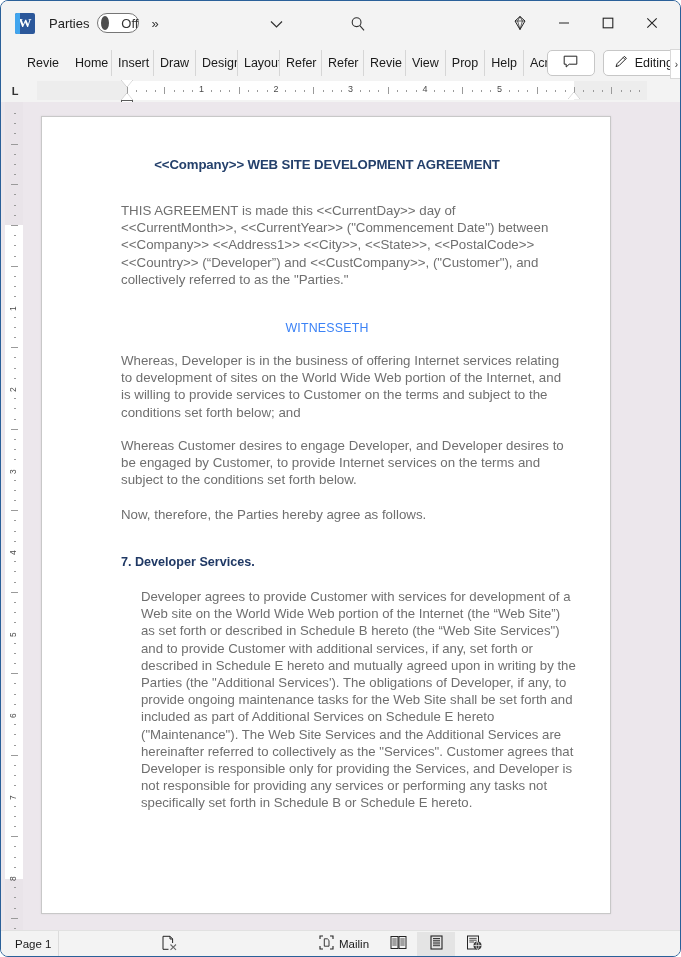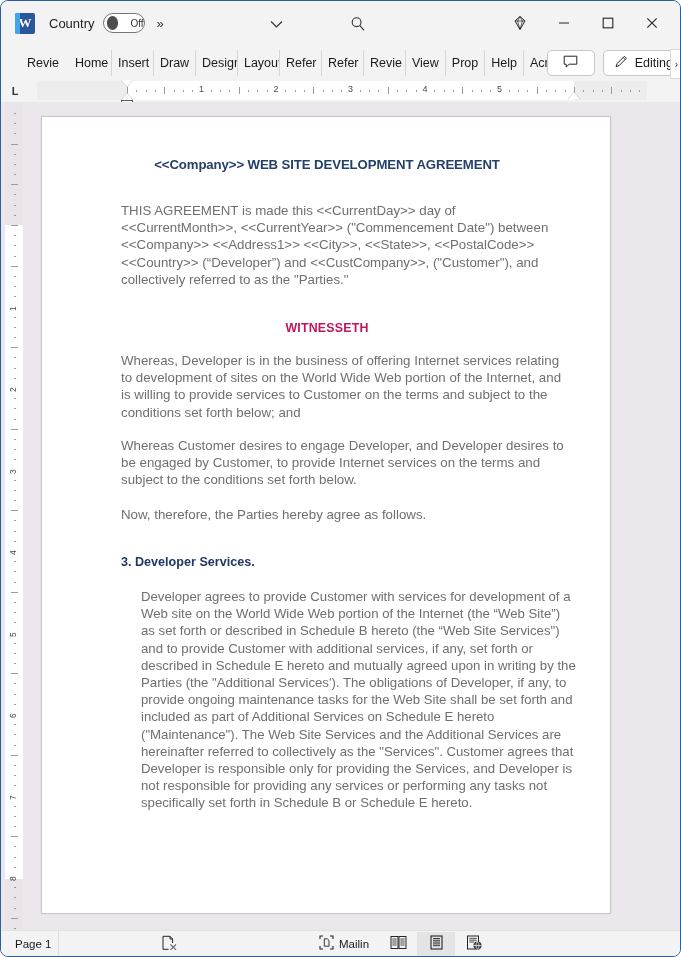--- a/index.html
+++ b/index.html
@@ -46,21 +46,21 @@
     margin-left: 8px;
     width: 42px; height: 20px; border-radius: 10px;
     border: 1px solid #767676; background: #ffffff;
     display: flex; align-items: center; position: relative;
   }
   .toggle .knob {
     width: 14px; height: 14px; border-radius: 50%;
     background: #4d4d4d; margin-left: 3px;
   }
   .toggle .state {
-    font-size: 10px; color: #333; margin-left: 12px;
+    font-size: 13px; color: #333; margin-left: 12px;
   }
   .chev-more {
     margin-left: 12px; font-size: 13px; color: #333; letter-spacing: -1px;
   }
   .tb-center {
     position: absolute; left: 262px; top: 11px;
     display: flex; align-items: center; gap: 56px;
   }
   .tb-icon-btn {
     width: 26px; height: 24px;
@@ -199,21 +199,21 @@
     letter-spacing: -0.1px;
   }
   .body-text {
     position: absolute; left: 79px; width: 452px;
     font-size: 13.3px; line-height: 17.2px;
     color: #6f6f6f;
     font-family: "Liberation Sans", sans-serif;
   }
   .center-head {
     position: absolute; left: 0; width: 570px; text-align: center;
-    font-size: 12.4px; font-weight: bold; color: #be185d;
+    font-size: 12.4px; font-weight: normal; color: #3b82f6;
     letter-spacing: 0.2px;
   }
   .sec-head {
     position: absolute; left: 79px; width: 452px;
     font-size: 12.6px; font-weight: bold; color: #1f3864;
   }
   .indented {
     position: absolute; left: 99px; width: 435px;
     font-size: 13.2px; line-height: 17.2px; color: #6f6f6f;
   }
@@ -245,21 +245,21 @@
     position:absolute; left:57px; top:0; width:1px; height:26px; background:#dcdcdc;
   }
 </style>
 </head>
 <body>
 
 <div id="app">
 
   <div class="titlebar">
     <div class="word-logo">W</div>
-    <div class="autosave-label">Country</div>
+    <div class="autosave-label">Parties</div>
     <div class="toggle">
       <div class="knob"></div>
       <div class="state">Off</div>
     </div>
     <div class="chev-more">»</div>
 
     <div class="tb-center">
       <div class="tb-icon-btn">
         <svg width="13" height="9" viewBox="0 0 13 9">
             <path d="M1 1.5 L6.5 7 L12 1.5" stroke="#303030" stroke-width="1.2" fill="none"></path>
@@ -499,21 +499,21 @@
       <div class="body-text" style="top:85px;">THIS AGREEMENT is made this &lt;&lt;CurrentDay&gt;&gt; day of &lt;&lt;CurrentMonth&gt;&gt;, &lt;&lt;CurrentYear&gt;&gt; ("Commencement Date") between &lt;&lt;Company&gt;&gt; &lt;&lt;Address1&gt;&gt; &lt;&lt;City&gt;&gt;, &lt;&lt;State&gt;&gt;, &lt;&lt;PostalCode&gt;&gt; &lt;&lt;Country&gt;&gt; (“Developer”) and &lt;&lt;CustCompany&gt;&gt;, ("Customer"), and collectively referred to as the "Parties."</div>
 
       <div class="center-head" style="top:204px;">WITNESSETH</div>
 
       <div class="body-text" style="top:235px;">Whereas, Developer is in the business of offering Internet services relating to development of sites on the World Wide Web portion of the Internet, and is willing to provide services to Customer on the terms and subject to the conditions set forth below; and</div>
 
       <div class="body-text" style="top:320px;">Whereas Customer desires to engage Developer, and Developer desires to be engaged by Customer, to provide Internet services on the terms and subject to the conditions set forth below.</div>
 
       <div class="body-text" style="top:389px;">Now, therefore, the Parties hereby agree as follows.</div>
 
-      <div class="sec-head" style="top:438px;">3. Developer Services.</div>
+      <div class="sec-head" style="top:438px;">7. Developer Services.</div>
 
       <div class="indented" style="top:471px;">Developer agrees to provide Customer with services for development of a Web site on the World Wide Web portion of the Internet (the “Web Site”) as set forth or described in Schedule B hereto  (the “Web Site Services") and to provide Customer with additional services, if any, set forth or described in Schedule E hereto and mutually agreed upon in writing by the Parties (the "Additional Services'). The obligations of Developer, if any, to provide ongoing maintenance tasks for the Web Site shall be set forth and included as part of Additional Services on Schedule E hereto ("Maintenance"). The Web Site Services and the Additional Services are hereinafter referred to collectively as the "Services". Customer agrees that Developer is responsible only for providing the Services, and Developer is not responsible for providing any services or performing any tasks not specifically set forth in Schedule B or Schedule E hereto.</div>
 
 
     </div>
   </div>
 
   <div class="statusbar">
     <div class="scroll-left-edge"></div>
     <div class="sb-page">Page 1</div>

